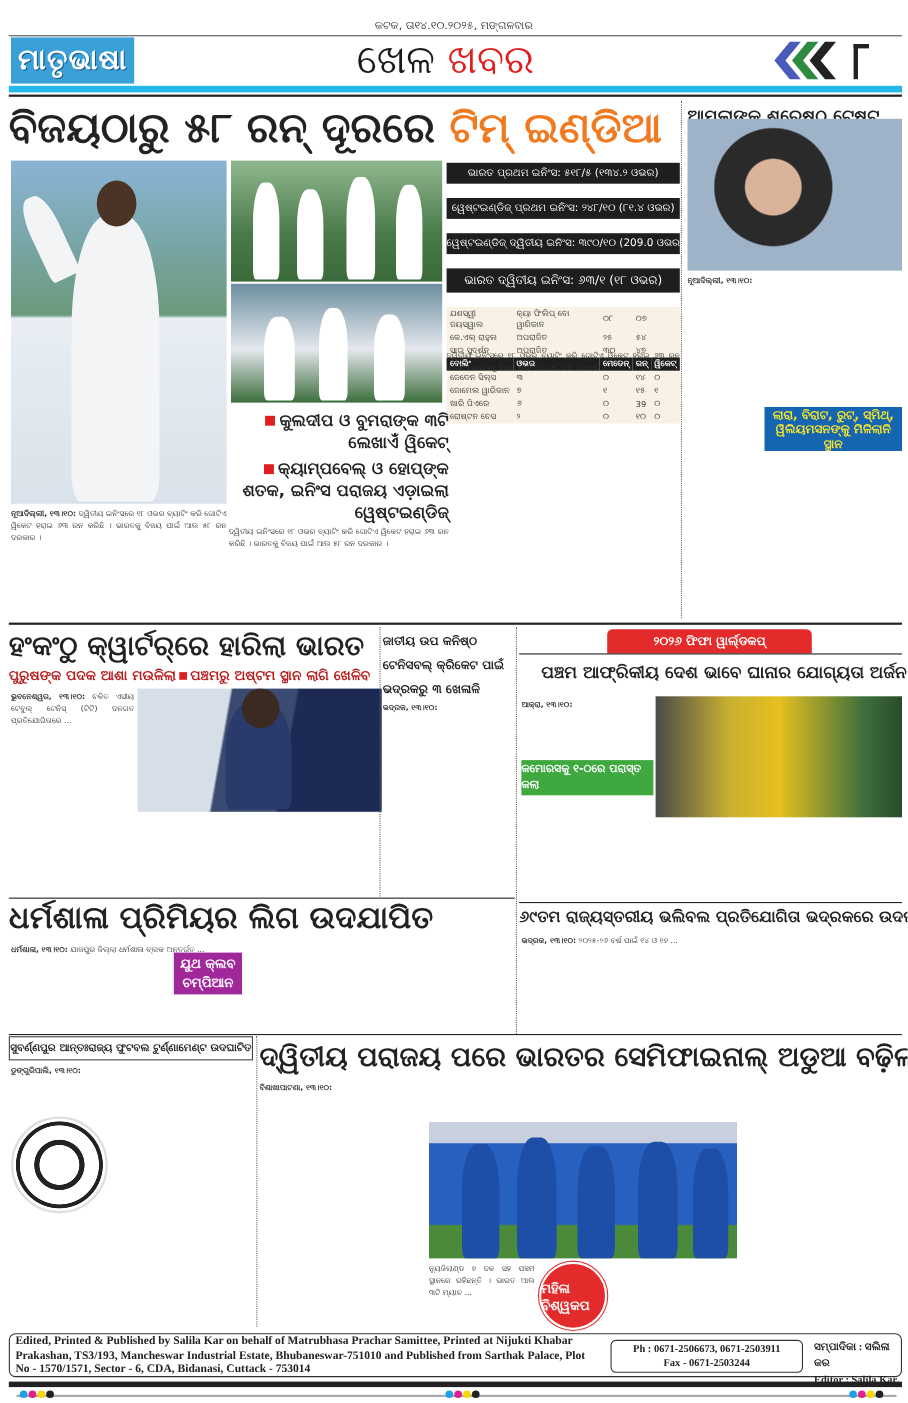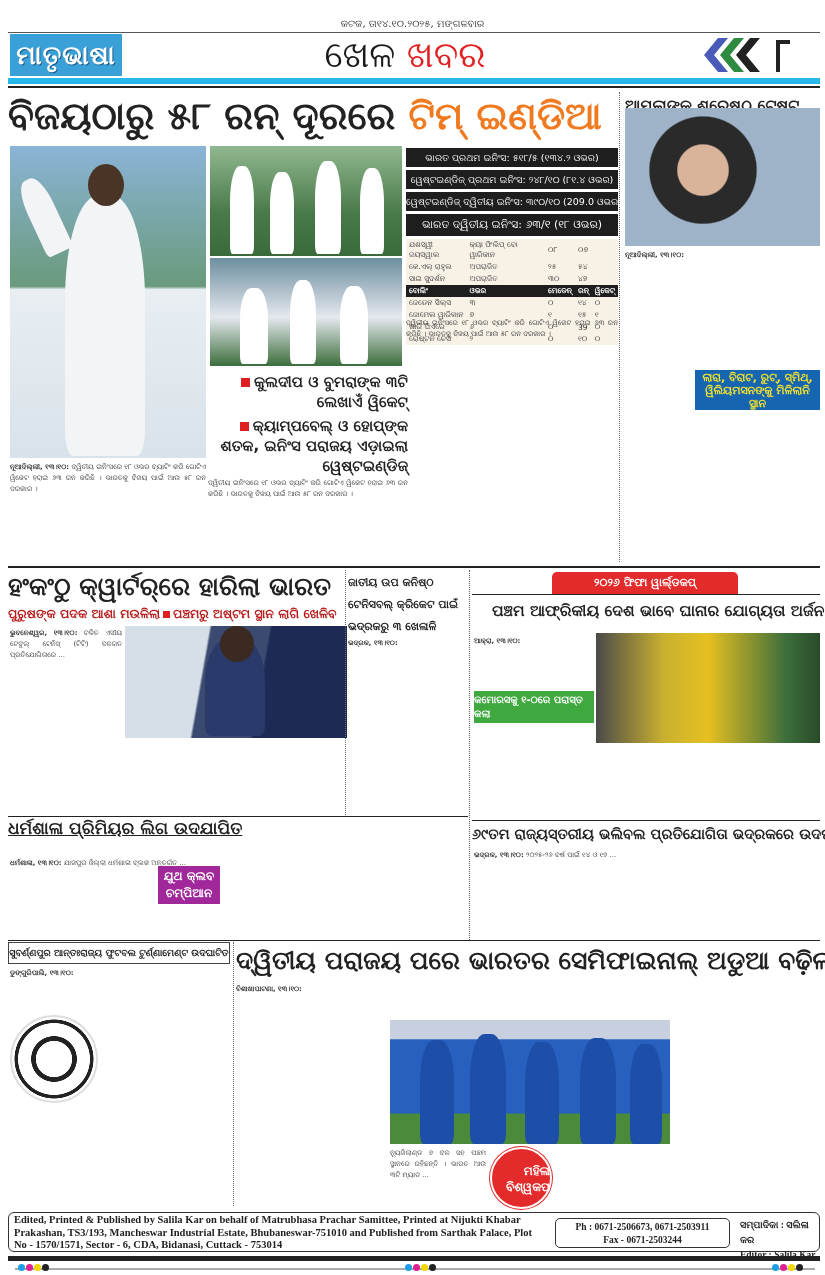--- a/index.html
+++ b/index.html
@@ -31,21 +31,21 @@
                   background: linear-gradient(180deg, #8ab4d6 0%, #6a9a7c 45%, #e8eef2 46%, #d9e2ea 100%); }
   .photo.team1 { left: 210px; top: 146px; width: 192px; height: 110px;
                  background: linear-gradient(180deg, #90b890, #4a7a4a 60%, #3a6a3a); }
   .photo.team2 { left: 210px; top: 258px; width: 192px; height: 108px;
                  background: linear-gradient(180deg, #6d8fa0, #e5e8ee 55%, #3c6e3c); }
   .photo.amla { left: 625px; top: 108px; width: 195px; height: 138px;
                 background: radial-gradient(circle at 40% 45%, #d9b49a 0 18%, #2a2a2a 19% 38%, #9fb3c8 39%); }
   .figure { position:absolute; background:#fff; border-radius: 40% 40% 10% 10%; }
 
   .score { left: 406px; top: 148px; width: 212px; }
-  .score-row { background: #1e1e1e; color: #fff; font-size: 9.5px; text-align: center; height: 19px; line-height: 19px; margin-bottom: 3px; white-space: nowrap; }
+  .score-row { background: #1e1e1e; color: #fff; font-size: 9.5px; text-align: center; height: 19px; line-height: 19px; margin-bottom: 13px; white-space: nowrap; }
   .score-row.big { font-size: 11px; height: 22px; line-height: 22px; }
   .score-table { width: 100%; border-collapse: collapse; font-size: 7.5px; background: #f7f1e6; }
   .score-table td { padding: 1px 3px; color: #333; }
   .score-table tr.hdr td { background: #1e1e1e; color: #fff; font-weight: bold; }
 
   .bullets { left: 208px; top: 372px; width: 200px; text-align: right; }
   .bullet { font-size: 15px; font-weight: bold; line-height: 20px; margin-bottom: 4px; }
   .bullet .sq { display:inline-block; width: 9px; height: 9px; background:#e02020; margin-right: 4px; vertical-align: middle; }
 
   .bodytext { font-size: 7px; line-height: 11px; color: #333; text-align: justify; overflow: hidden; }
@@ -65,36 +65,36 @@
   .cricket-side { left: 348px; top: 572px; width: 118px; font-size: 11px; font-weight: bold; line-height: 22px; }
 
   .fifa-tab { left: 552px; top: 572px; width: 186px; height: 22px; background: #e32b2b; color: #fff; font-size: 11px;
               font-weight: bold; text-align: center; line-height: 22px; border-radius: 5px 5px 0 0; }
   .fifa-head { left: 472px; top: 602px; width: 350px; font-size: 15.5px; font-weight: bold; white-space: nowrap; margin-left: 20px; }
   .green-box { left: 474px; top: 691px; width: 120px; height: 32px; background: #3fa83f; color: #fff; font-size: 10px;
                line-height: 14px; padding-top: 2px; font-weight: bold; }
   .photo.ghana { left: 596px; top: 633px; width: 224px; height: 110px;
                  background: linear-gradient(90deg, #4a4a4a, #c8b030 30%, #e6c020 50%, #3c6e3c 85%, #2a4a2a); }
 
-  .dharamshala-head { left: 8px; top: 818px; width: 460px; font-size: 17px; font-weight: bold; white-space: nowrap; text-decoration: underline; }
+  .dharamshala-head { left: 8px; top: 818px; width: 460px; font-size: 28px; font-weight: bold; white-space: nowrap; }
   .purple-box { left: 158px; top: 866px; width: 62px; height: 38px; background: #a0289a; color: #fff; font-size: 12px;
                 font-weight: bold; text-align: center; line-height: 17px; padding-top: 2px; }
   .volley-head { left: 472px; top: 826px; width: 350px; font-size: 14.5px; font-weight: bold; white-space: nowrap; }
 
   
   .football-head { left: 8px; top: 942px; width: 222px; height: 22px; border: 1px solid #444; font-size: 9.5px; font-weight: bold;
                    text-align: center; line-height: 20px; white-space: nowrap; }
   .photo.ball { left: 10px; top: 1015px; width: 88px; height: 88px; border-radius: 50%;
                 background: radial-gradient(circle at 50% 50%, #fff 0 30%, #222 31% 38%, #fff 39% 60%, #222 61% 66%, #fff 67%);
                 border: 2px solid #ddd; }
   .semifinal-head { left: 236px; top: 946px; width: 584px; font-size: 25px; font-weight: bold; white-space: nowrap; }
   .photo.women { left: 390px; top: 1020px; width: 280px; height: 124px;
                  background: linear-gradient(180deg, #c8d0e0 0 15%, #2860c0 16% 75%, #4a8a3a 76%); }
   .mahila-badge { left: 490px; top: 1147px; width: 62px; height: 62px; border-radius: 50%; background: #e32b2b; color: #fff;
-                  font-size: 12px; font-weight: bold; text-align: right; padding-top: 14px; line-height: 16px; border: 2px solid #fff;
+                  font-size: 12px; font-weight: bold; text-align: left; padding-top: 14px; line-height: 16px; border: 2px solid #fff;
                   box-shadow: 0 0 0 1px #e32b2b; }
 
   
   .imprint { left: 8px; top: 1212px; width: 812px; height: 40px; border: 1px solid #333; border-radius: 6px; }
   .imprint-text { left: 14px; top: 1214px; width: 530px; font-family: "Liberation Serif", serif; font-size: 10.5px; font-weight: bold; line-height: 12.5px; }
   .phone-box { left: 555px; top: 1218px; width: 175px; height: 30px; border: 1px solid #333; border-radius: 5px;
                font-family: "Liberation Serif", serif; font-size: 9.5px; text-align: center; line-height: 13px; padding-top: 2px; font-weight: bold; }
   .editor-box { left: 740px; top: 1218px; width: 80px; font-family: "Liberation Serif", serif; font-size: 9.5px; line-height: 15px; font-weight: bold; }
   .foot-bar { left: 8px; top: 1256px; width: 812px; height: 5px; background: #222; }
   .reg-line { left: 15px; top: 1268px; width: 800px; height: 2px; background: #aaa; }

